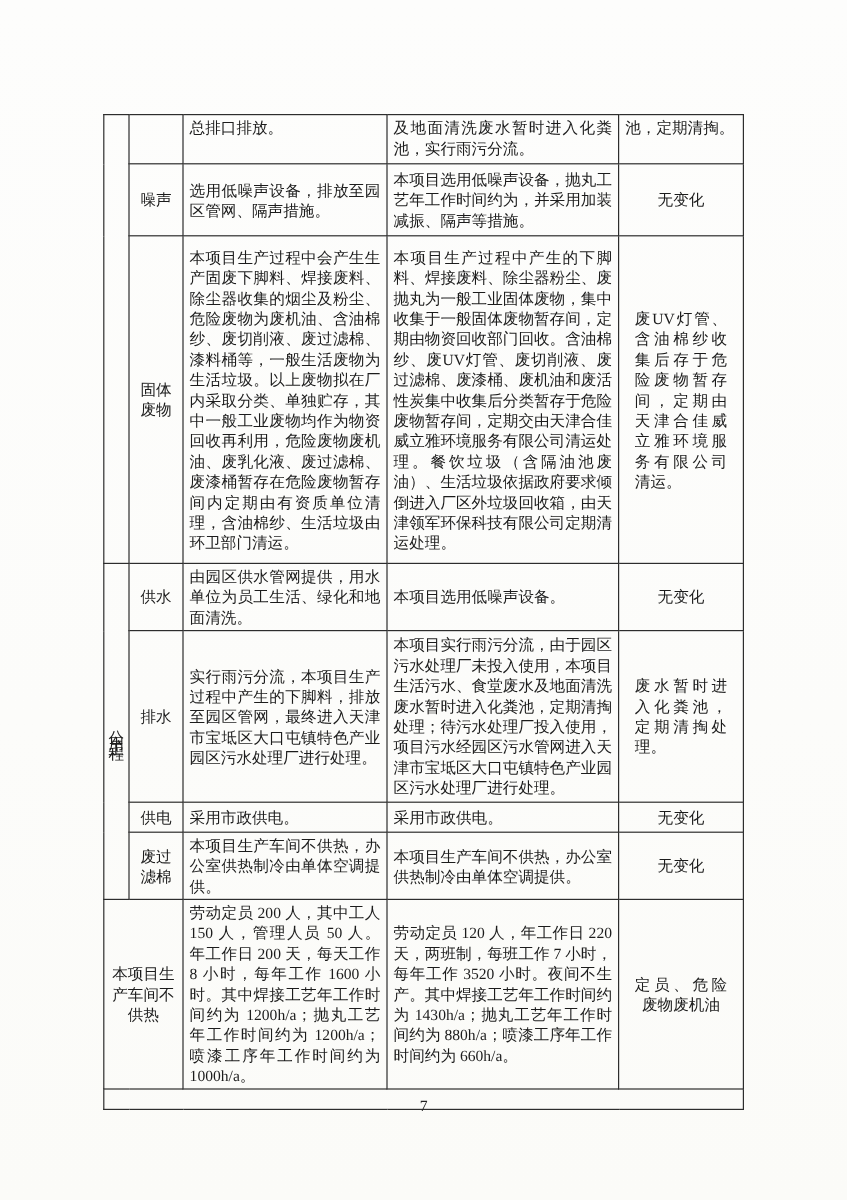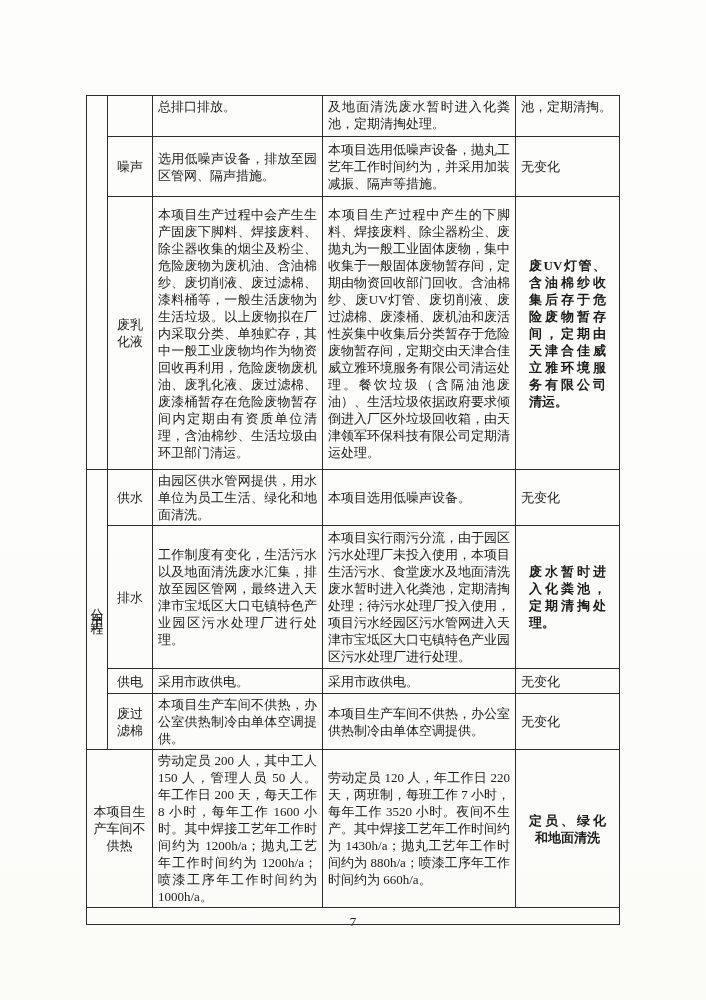--- a/index.html
+++ b/index.html
@@ -28,22 +28,22 @@
     padding:2px 5px;
     font-size:13px;line-height:17px;
     color:#1c1c1c;
     vertical-align:middle;
     overflow:hidden;
   }
   td.lbl{text-align:center;padding:2px 1px;}
   .lbl-narrow{width:28px;margin:0 auto;font-family:Liberation Serif, serif;}
   td.txt{text-align:justify;}
   td.top{vertical-align:top;}
-  td.center{}
-  td.pad-wide{padding:2px 13px;font-weight:bold;}
+  td.center{text-align:center;}
+  td.pad-wide{padding:2px 13px;}
   td.last-center{text-align:justify;text-align-last:center;}
   .vlabel{
     writing-mode:vertical-lr;
     text-orientation:upright;
     letter-spacing:5px;
     line-height:1;
     display:inline-block;
   }
   tr.r1 td{height:36px}
   tr.r2 td{height:55px}
@@ -71,55 +71,55 @@
         <col class="c3">
         <col class="c4">
         <col class="c5">
     </colgroup>
 
     <tbody>
         <tr class="r1">
       <td class="lbl" rowspan="3"></td>
       <td class="lbl"></td>
       <td class="txt top">总排口排放。</td>
-      <td class="txt top">及地面清洗废水暂时进入化粪池，定期清掏处理。</td>
+      <td class="txt top">及地面清洗废水暂时进入化粪池，实行雨污分流。</td>
       <td class="txt top">池，定期清掏。</td>
     </tr>
 
     <tr class="r2">
       <td class="lbl">
         <div class="lbl-narrow">噪声</div>
       </td>
       <td class="txt">选用低噪声设备，排放至园区管网、隔声措施。</td>
       <td class="txt">本项目选用低噪声设备，抛丸工艺年工作时间约为，并采用加装减振、隔声等措施。</td>
       <td class="center">无变化</td>
     </tr>
 
     <tr class="r3">
       <td class="lbl">
-        <div class="lbl-narrow">废乳化液</div>
+        <div class="lbl-narrow">固体废物</div>
       </td>
       <td class="txt">本项目生产过程中会产生生产固废下脚料、焊接废料、除尘器收集的烟尘及粉尘、危险废物为废机油、含油棉纱、废切削液、废过滤棉、漆料桶等，一般生活废物为生活垃圾。以上废物拟在厂内采取分类、单独贮存，其中一般工业废物均作为物资回收再利用，危险废物废机油、废乳化液、废过滤棉、废漆桶暂存在危险废物暂存间内定期由有资质单位清理，含油棉纱、生活垃圾由环卫部门清运。</td>
       <td class="txt">本项目生产过程中产生的下脚料、焊接废料、除尘器粉尘、废抛丸为一般工业固体废物，集中收集于一般固体废物暂存间，定期由物资回收部门回收。含油棉纱、废UV灯管、废切削液、废过滤棉、废漆桶、废机油和废活性炭集中收集后分类暂存于危险废物暂存间，定期交由天津合佳威立雅环境服务有限公司清运处理。餐饮垃圾（含隔油池废油）、生活垃圾依据政府要求倾倒进入厂区外垃圾回收箱，由天津领军环保科技有限公司定期清运处理。</td>
       <td class="txt pad-wide">废UV灯管、含油棉纱收集后存于危险废物暂存间，定期由天津合佳威立雅环境服务有限公司清运。</td>
     </tr>
 
     <tr class="r4">
       <td class="lbl center" rowspan="4">
         <span class="vlabel">公用工程</span>
       </td>
       <td class="lbl">供水</td>
       <td class="txt">由园区供水管网提供，用水单位为员工生活、绿化和地面清洗。</td>
       <td class="txt">本项目选用低噪声设备。</td>
       <td class="center">无变化</td>
     </tr>
 
     <tr class="r5">
       <td class="lbl">排水</td>
-      <td class="txt">工作制度有变化，生活污水以及地面清洗废水汇集，排放至园区管网，最终进入天津市宝坻区大口屯镇特色产业园区污水处理厂进行处理。</td>
+      <td class="txt">实行雨污分流，本项目生产过程中产生的下脚料，排放至园区管网，最终进入天津市宝坻区大口屯镇特色产业园区污水处理厂进行处理。</td>
       <td class="txt">本项目实行雨污分流，由于园区污水处理厂未投入使用，本项目生活污水、食堂废水及地面清洗废水暂时进入化粪池，定期清掏处理；待污水处理厂投入使用，项目污水经园区污水管网进入天津市宝坻区大口屯镇特色产业园区污水处理厂进行处理。</td>
       <td class="txt pad-wide">废水暂时进入化粪池，定期清掏处理。</td>
     </tr>
 
     <tr class="r6">
       <td class="lbl">供电</td>
       <td class="txt">采用市政供电。</td>
       <td class="txt">采用市政供电。</td>
       <td class="center">无变化</td>
     </tr>
@@ -130,21 +130,21 @@
       </td>
       <td class="txt">本项目生产车间不供热，办公室供热制冷由单体空调提供。</td>
       <td class="txt">本项目生产车间不供热，办公室供热制冷由单体空调提供。</td>
       <td class="center">无变化</td>
     </tr>
 
     <tr class="r8">
       <td class="lbl" colspan="2">本项目生产车间不供热</td>
       <td class="txt">劳动定员 200 人，其中工人 150 人，管理人员 50 人。年工作日 200 天，每天工作 8 小时，每年工作 1600 小时。其中焊接工艺年工作时间约为 1200h/a；抛丸工艺年工作时间约为 1200h/a；喷漆工序年工作时间约为 1000h/a。</td>
       <td class="txt">劳动定员 120 人，年工作日 220 天，两班制，每班工作 7 小时，每年工作 3520 小时。夜间不生产。其中焊接工艺年工作时间约为 1430h/a；抛丸工艺年工作时间约为 880h/a；喷漆工序年工作时间约为 660h/a。</td>
-      <td class="txt pad-wide last-center">定员、绿化和地面清洗</td>
+      <td class="txt pad-wide last-center">定员、危险废物废机油</td>
     </tr>
 
     <tr class="r9">
       <td colspan="5"></td>
     </tr>
   </tbody>
     </table>
 
   <div class="page-number">7</div>
 </div>

